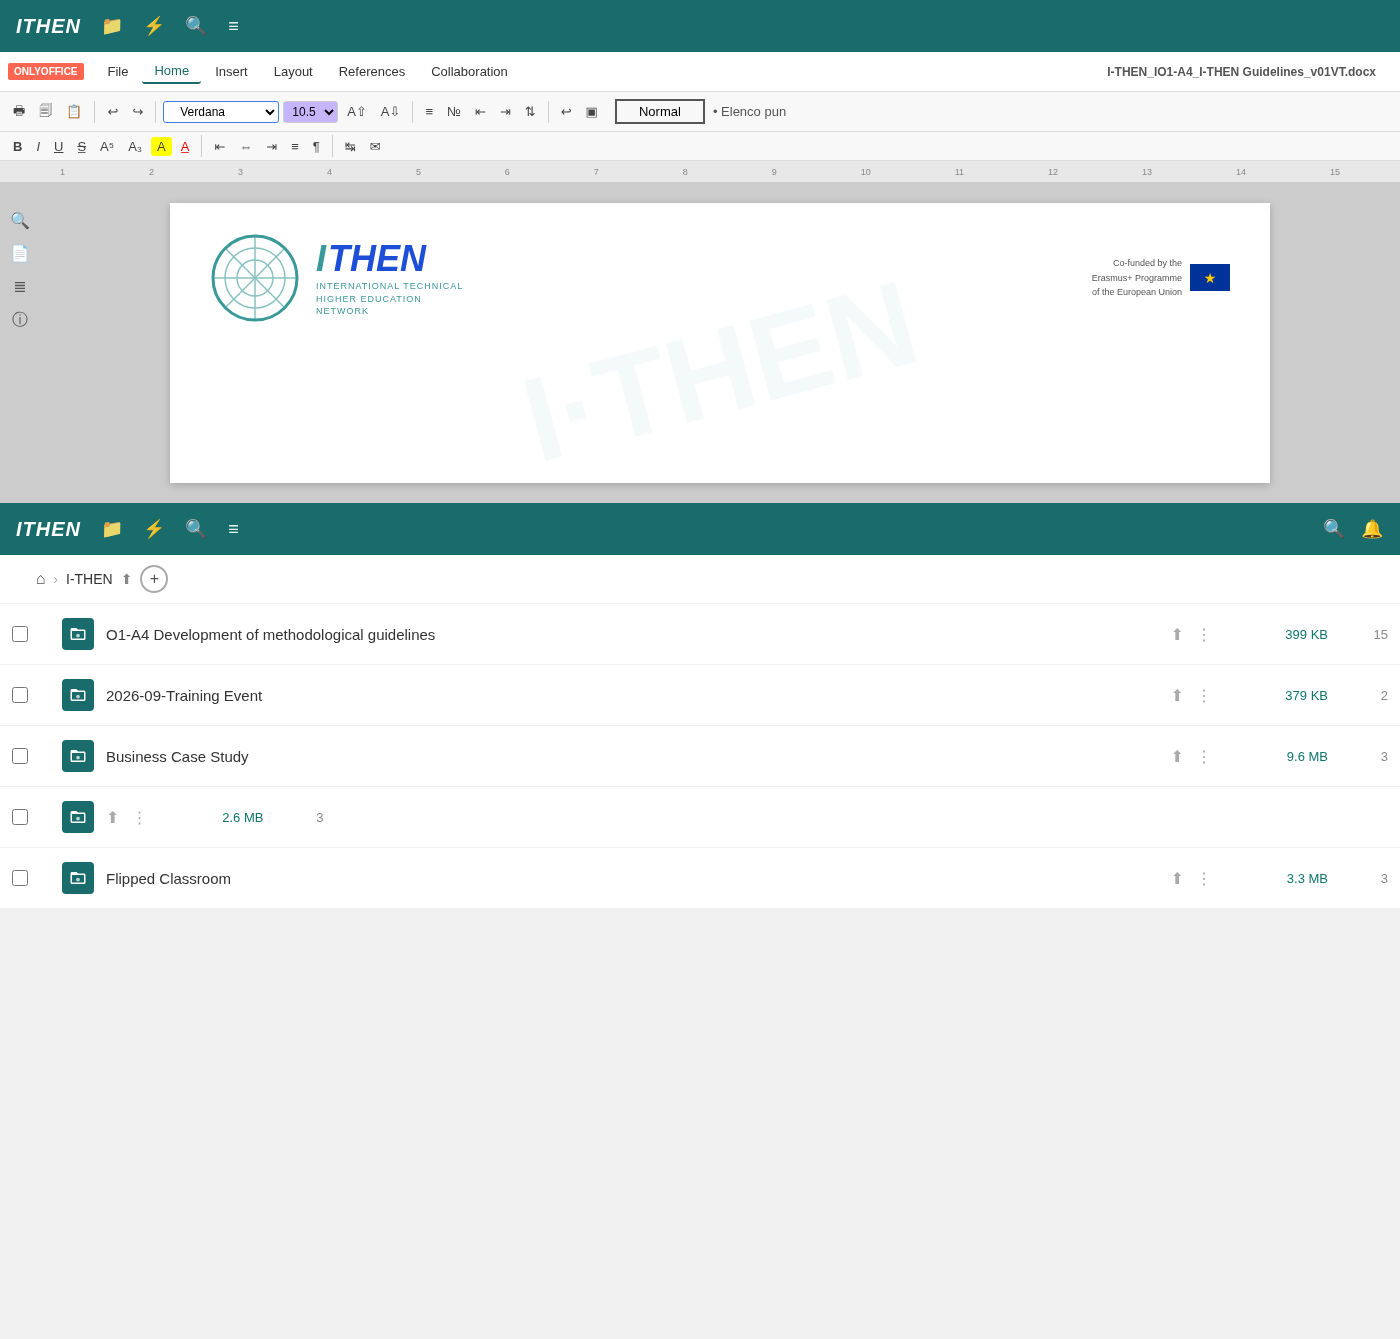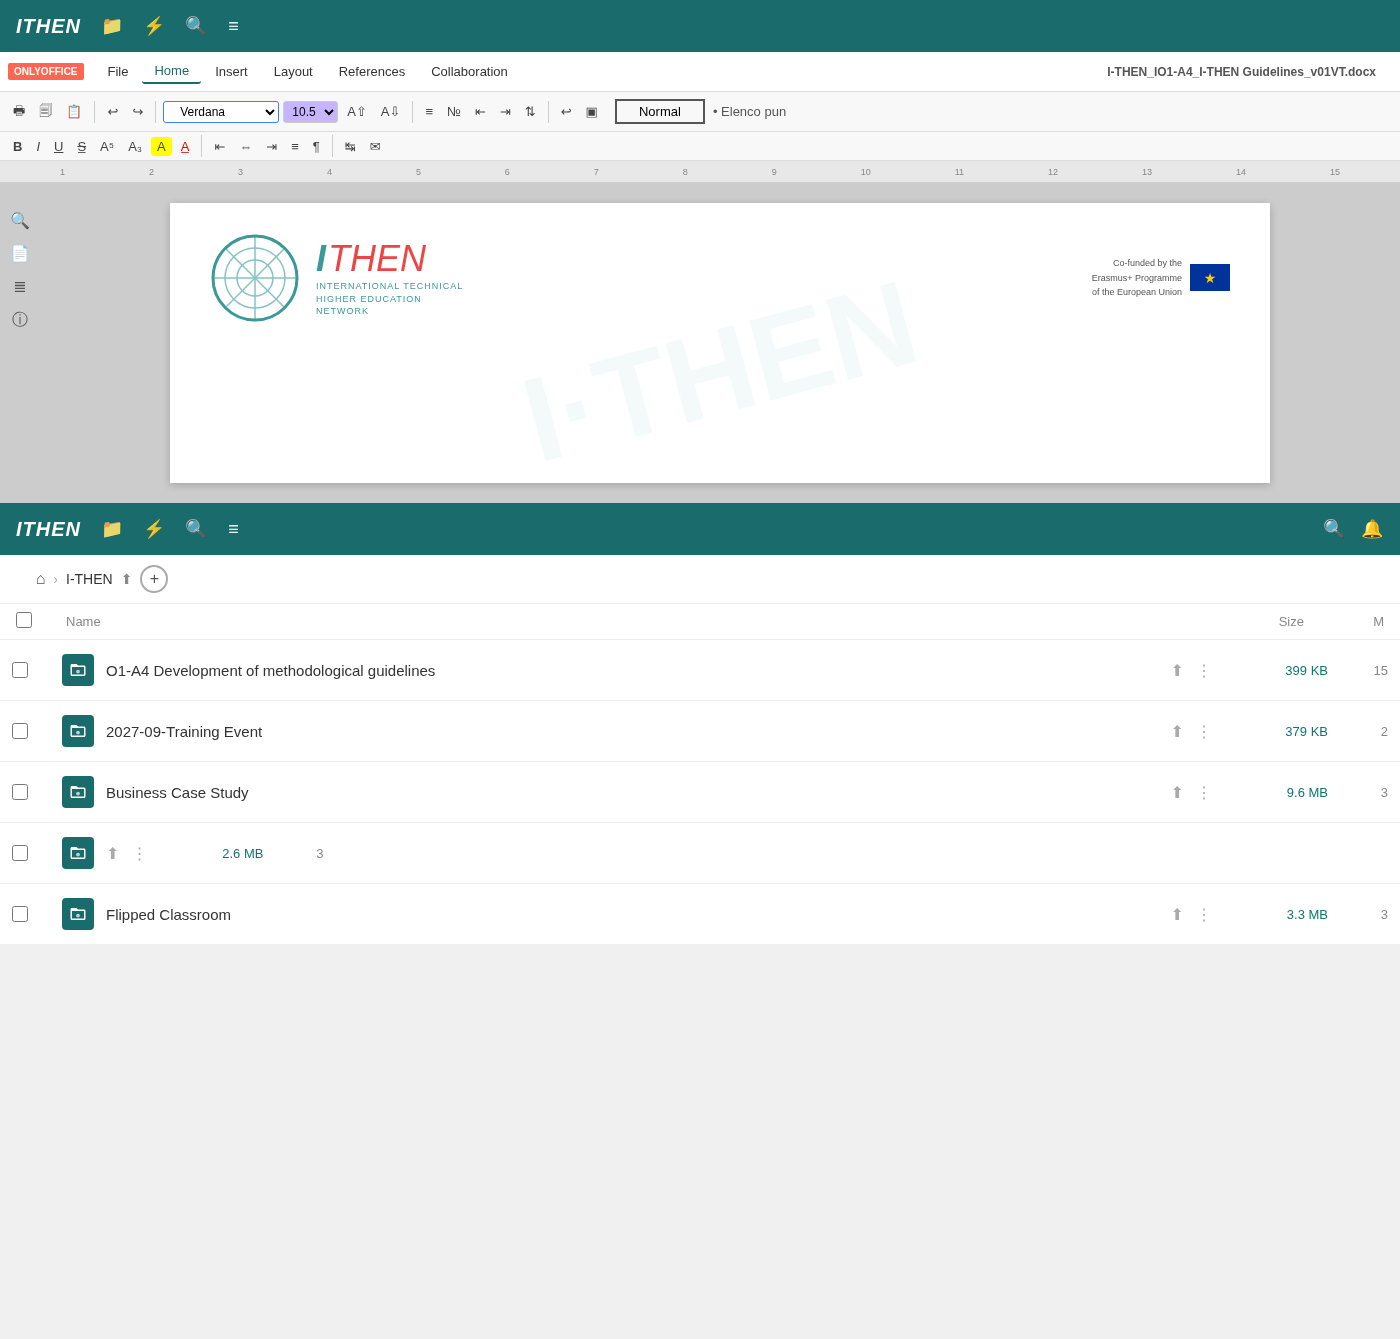--- a/index.html
+++ b/index.html
@@ -190,21 +190,21 @@
       align-items: center;
       gap: 16px;
     }
     .logo-text-area { display: flex; flex-direction: column; }
     .logo-brand {
       display: flex;
       align-items: baseline;
       gap: 2px;
     }
     .logo-i { color: #3a9999; font-size: 36px; font-weight: 900; font-style: italic; }
-    .logo-then { color: #ef4444; font-size: 36px; font-weight: 400; font-style: italic; }
+    .logo-then { color: #1d4ed8; font-size: 36px; font-weight: 700; font-style: italic; }
     .logo-subtitle { color: #3a9999; font-size: 9px; letter-spacing: 1px; line-height: 1.4; }
     .eu-funding {
       text-align: right;
       font-size: 9px;
       color: #555;
       display: flex;
       align-items: center;
       gap: 8px;
     }
     .eu-flag {
@@ -504,28 +504,20 @@
     <span class="fm-home">⌂</span>
     <span class="breadcrumb-sep">›</span>
     <span class="breadcrumb-item active">I-THEN</span>
     <span class="breadcrumb-share">⬆</span>
     <div class="add-btn">
       <span>+</span>
     </div>
   </div>
 
 
-  <div class="file-list-header">
-    <div class="col-check">
-      <input type="checkbox" style="">
-    </div>
-    <div class="col-name">Name</div>
-    <div class="col-size">Size</div>
-    <div class="col-date">M</div>
-  </div>
 
   <div class="file-row">
     <div class="col-check">
       <input type="checkbox" style="">
     </div>
     <div class="col-icon">
       <div class="file-icon">
         <svg width="18" height="18" viewBox="0 0 24 24" fill="white">
             <path d="M20 6h-8l-2-2H4c-1.1 0-2 .9-2 2v12c0 1.1.9 2 2 2h16c1.1 0 2-.9 2-2V8c0-1.1-.9-2-2-2zm0 12H4V8h16v10z"></path>
             <circle cx="12" cy="14" r="2.5" fill="white" opacity="0.7"></circle>
@@ -546,21 +538,21 @@
       <input type="checkbox" style="">
     </div>
     <div class="col-icon">
       <div class="file-icon">
         <svg width="18" height="18" viewBox="0 0 24 24" fill="white">
             <path d="M20 6h-8l-2-2H4c-1.1 0-2 .9-2 2v12c0 1.1.9 2 2 2h16c1.1 0 2-.9 2-2V8c0-1.1-.9-2-2-2zm0 12H4V8h16v10z"></path>
             <circle cx="12" cy="14" r="2.5" fill="white" opacity="0.7"></circle>
           </svg>
       </div>
     </div>
-    <div class="col-name">2027-09-Training Event</div>
+    <div class="col-name">2026-09-Training Event</div>
     <div class="col-actions">
       <span class="action-icon">⬆</span>
       <span class="action-icon">⋮</span>
     </div>
     <div class="col-size">379 KB</div>
     <div class="col-date">2</div>
   </div>
 
   <div class="file-row">
     <div class="col-check">

